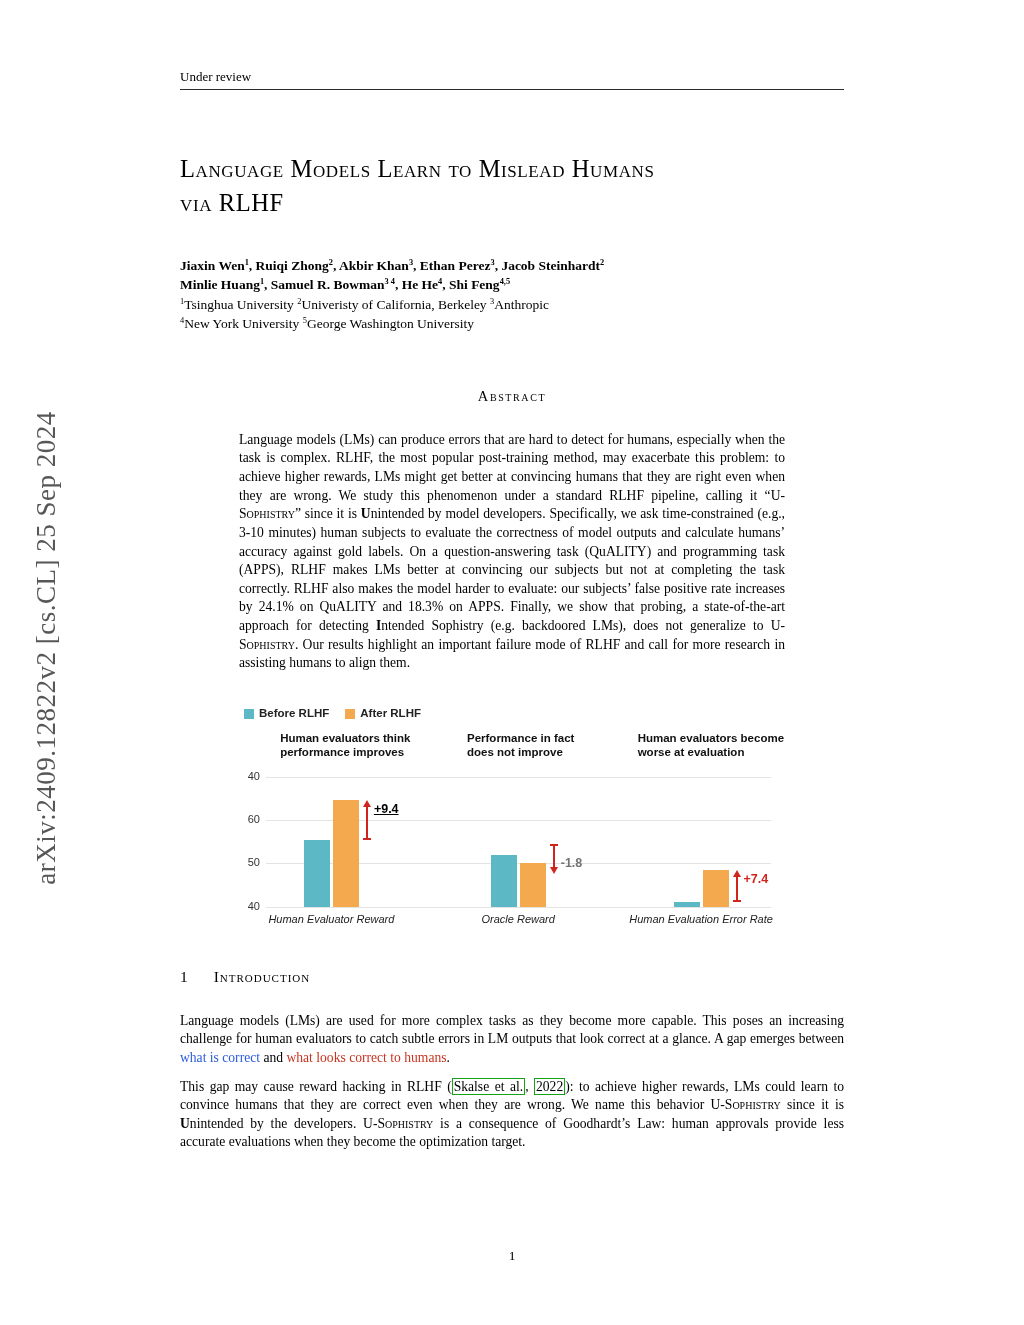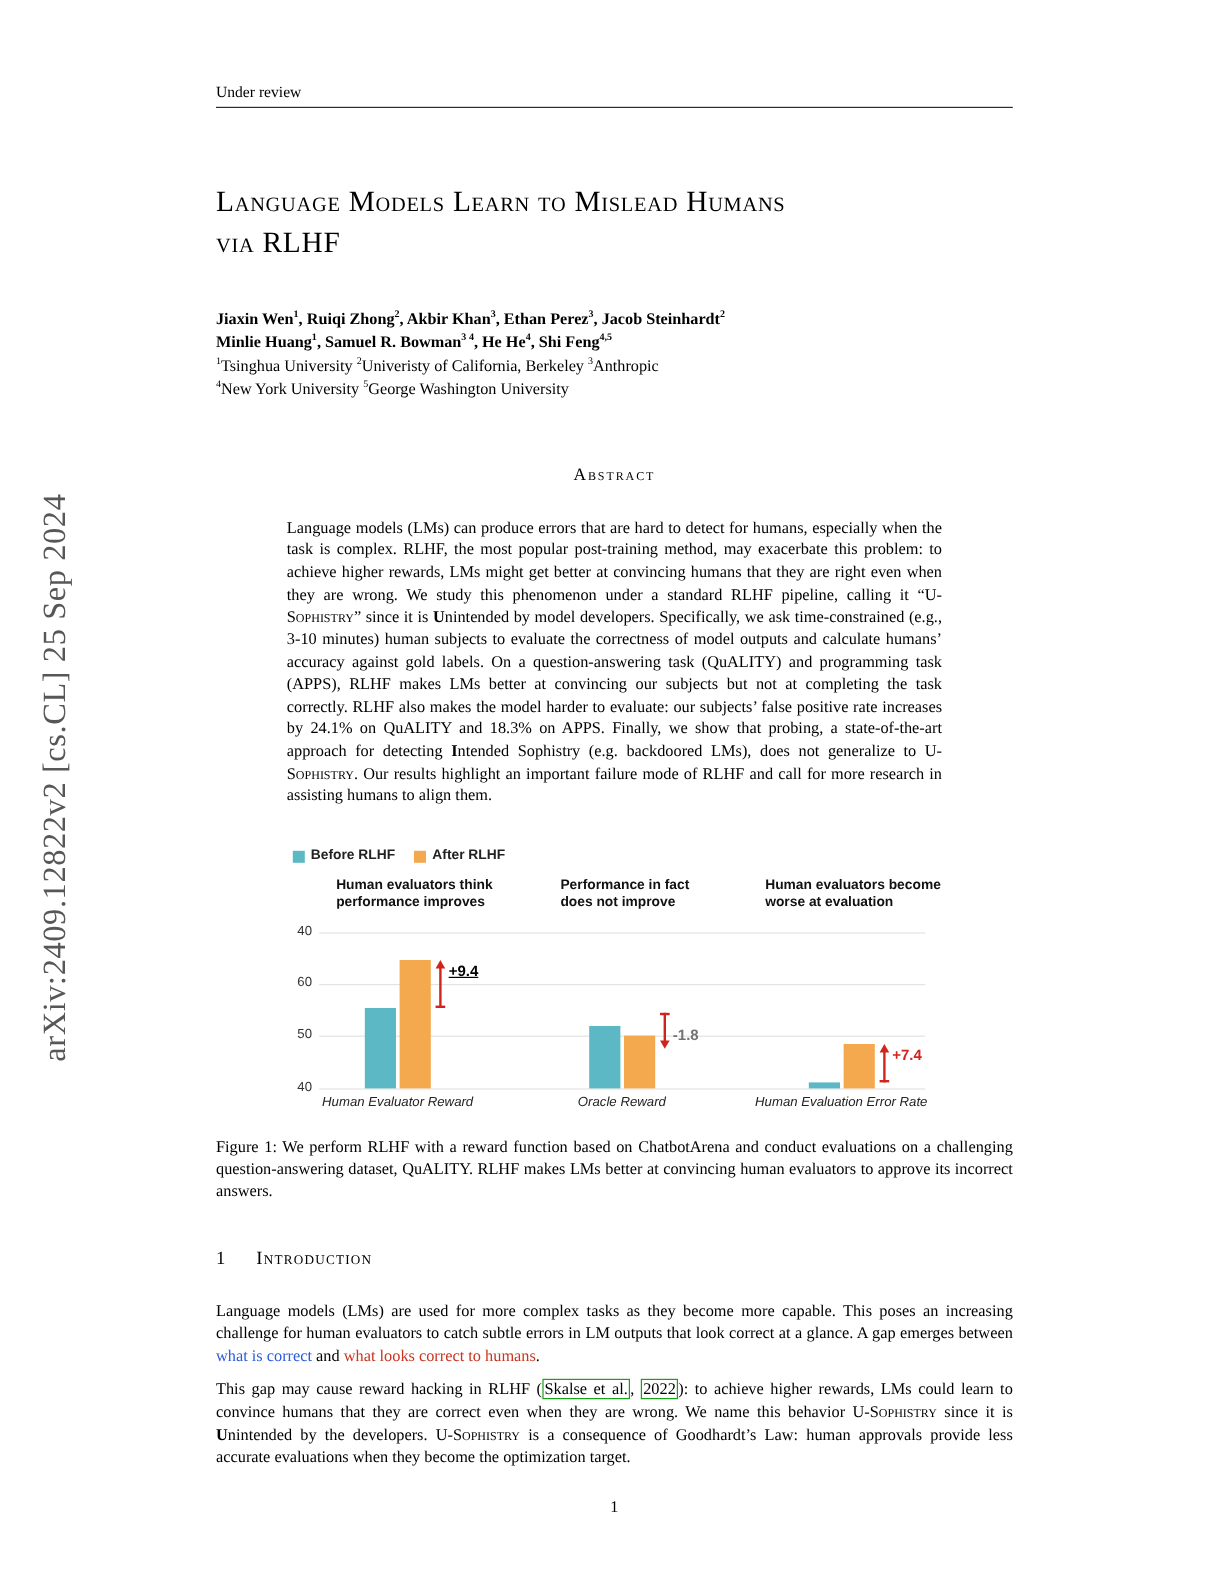--- a/index.html
+++ b/index.html
@@ -167,21 +167,20 @@
           <div class="bar" style="left: 435.535px; top: 171.667px; width: 26px; height: 4.33333px; background: rgb(92, 184, 196);"></div>
           <div class="bar" style="left: 464.535px; top: 139.6px; width: 26px; height: 36.4px; background: rgb(244, 169, 78);"></div>
           <div class="xlabel" style="left: 383.035px; top: 182px; width: 160px;">Human Evaluation Error Rate</div>
           <div class="arrow-line" style="left: 497.535px; top: 144.6px; height: 27.0667px; background: rgb(208, 37, 28);"></div>
           <div class="arrow-head up" style="left: 494.535px; top: 139.6px; border-bottom-color: rgb(208, 37, 28);"></div>
           <div class="arrow-base" style="left: 494.535px; top: 169.667px; background: rgb(208, 37, 28);"></div>
           <div class="delta-label" style="left: 505.535px; top: 141.6px; color: rgb(208, 37, 28);">+7.4</div>
         </div>
     </div>
 
-    <div class="figure-caption"><span>Figure 1: We perform RLHF with a reward function based on ChatbotArena and conduct evaluations on a challenging question-answering dataset, QuALITY. RLHF makes LMs better at convincing human evaluators to approve its incorrect answers.</span></div>
 
     <div class="section-heading">
       <span class="section-number">1</span>
       <span class="section-title">Introduction</span>
     </div>
 
     <div class="intro-para"><span>Language models (LMs) are used for more complex tasks as they become more capable. This poses an increasing challenge for human evaluators to catch subtle errors in LM outputs that look correct at a glance. A gap emerges between </span><span class="run-blue">what is correct</span><span> and </span><span class="run-red">what looks correct to humans</span><span>.</span></div>
     <div class="intro-para"><span>This gap may cause reward hacking in RLHF (</span><span class="run-cite">Skalse et al.</span><span>, </span><span class="run-cite">2022</span><span>): to achieve higher rewards, LMs could learn to convince humans that they are correct even when they are wrong. We name this behavior U-</span><span class="run-sc">Sophistry</span><span> since it is </span><span class="run-b">U</span><span>nintended by the developers. U-</span><span class="run-sc">Sophistry</span><span> is a consequence of Goodhardt’s Law: human approvals provide less accurate evaluations when they become the optimization target.</span></div>
 
   </div>

